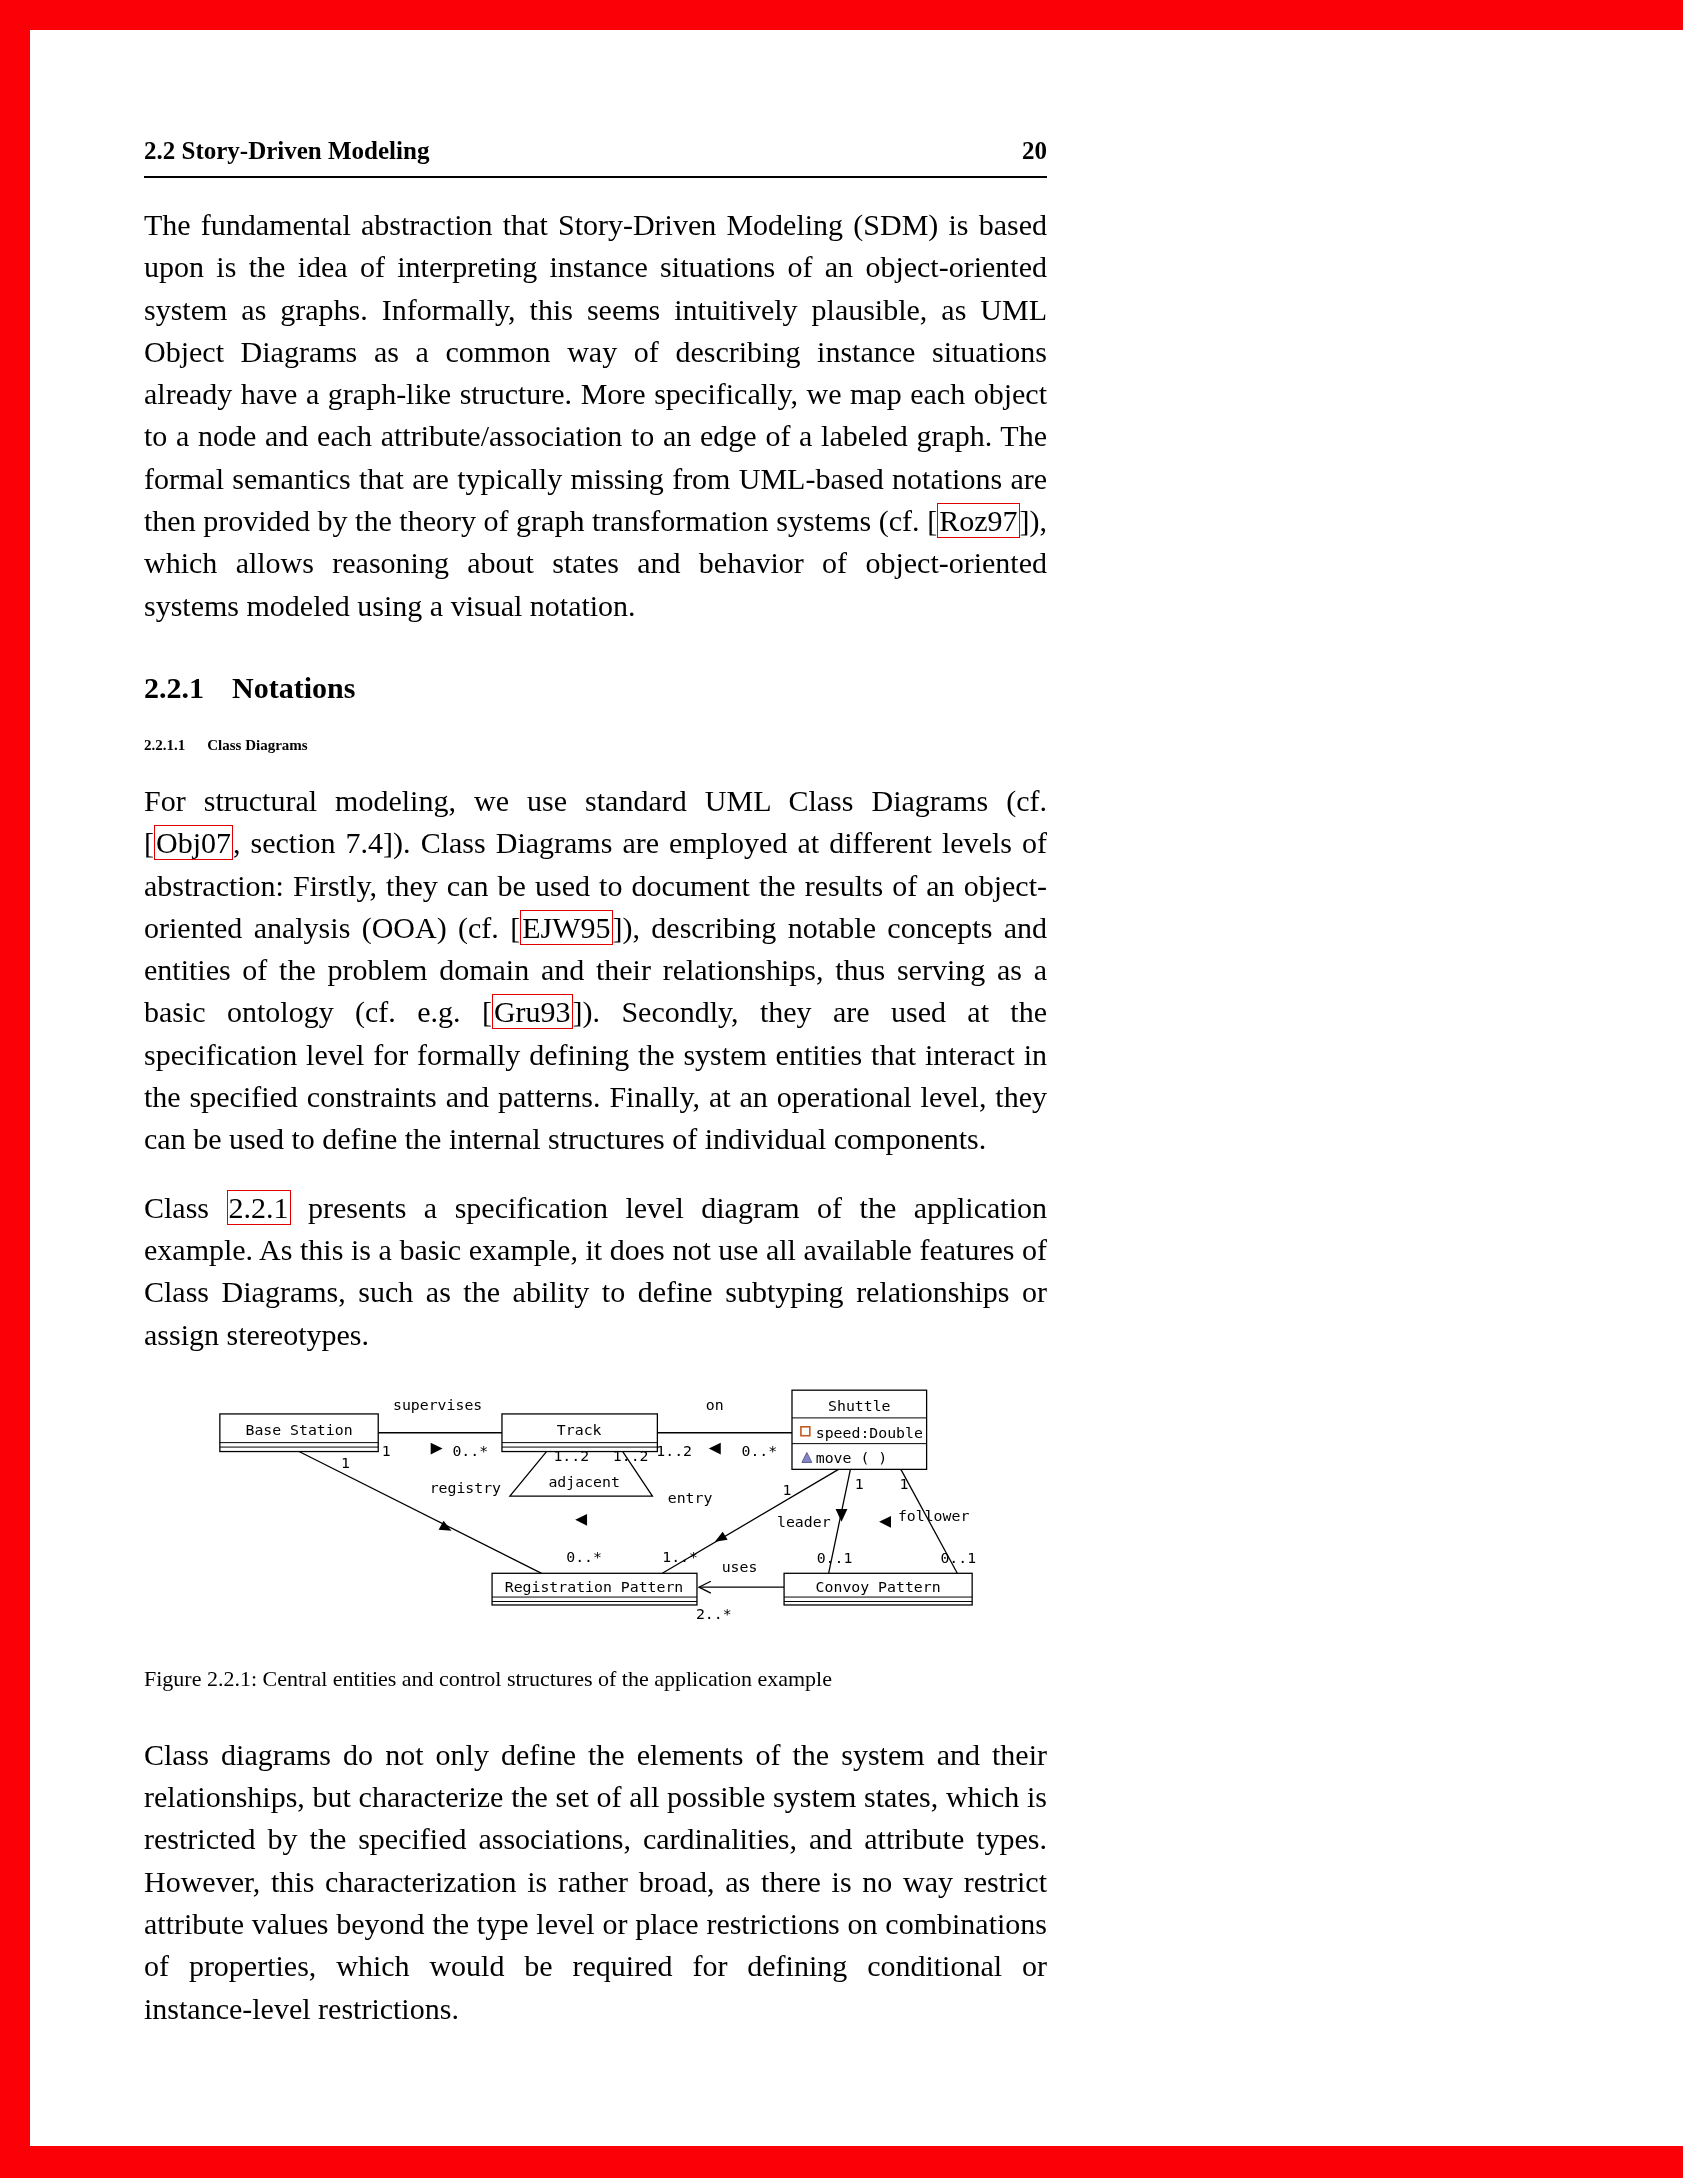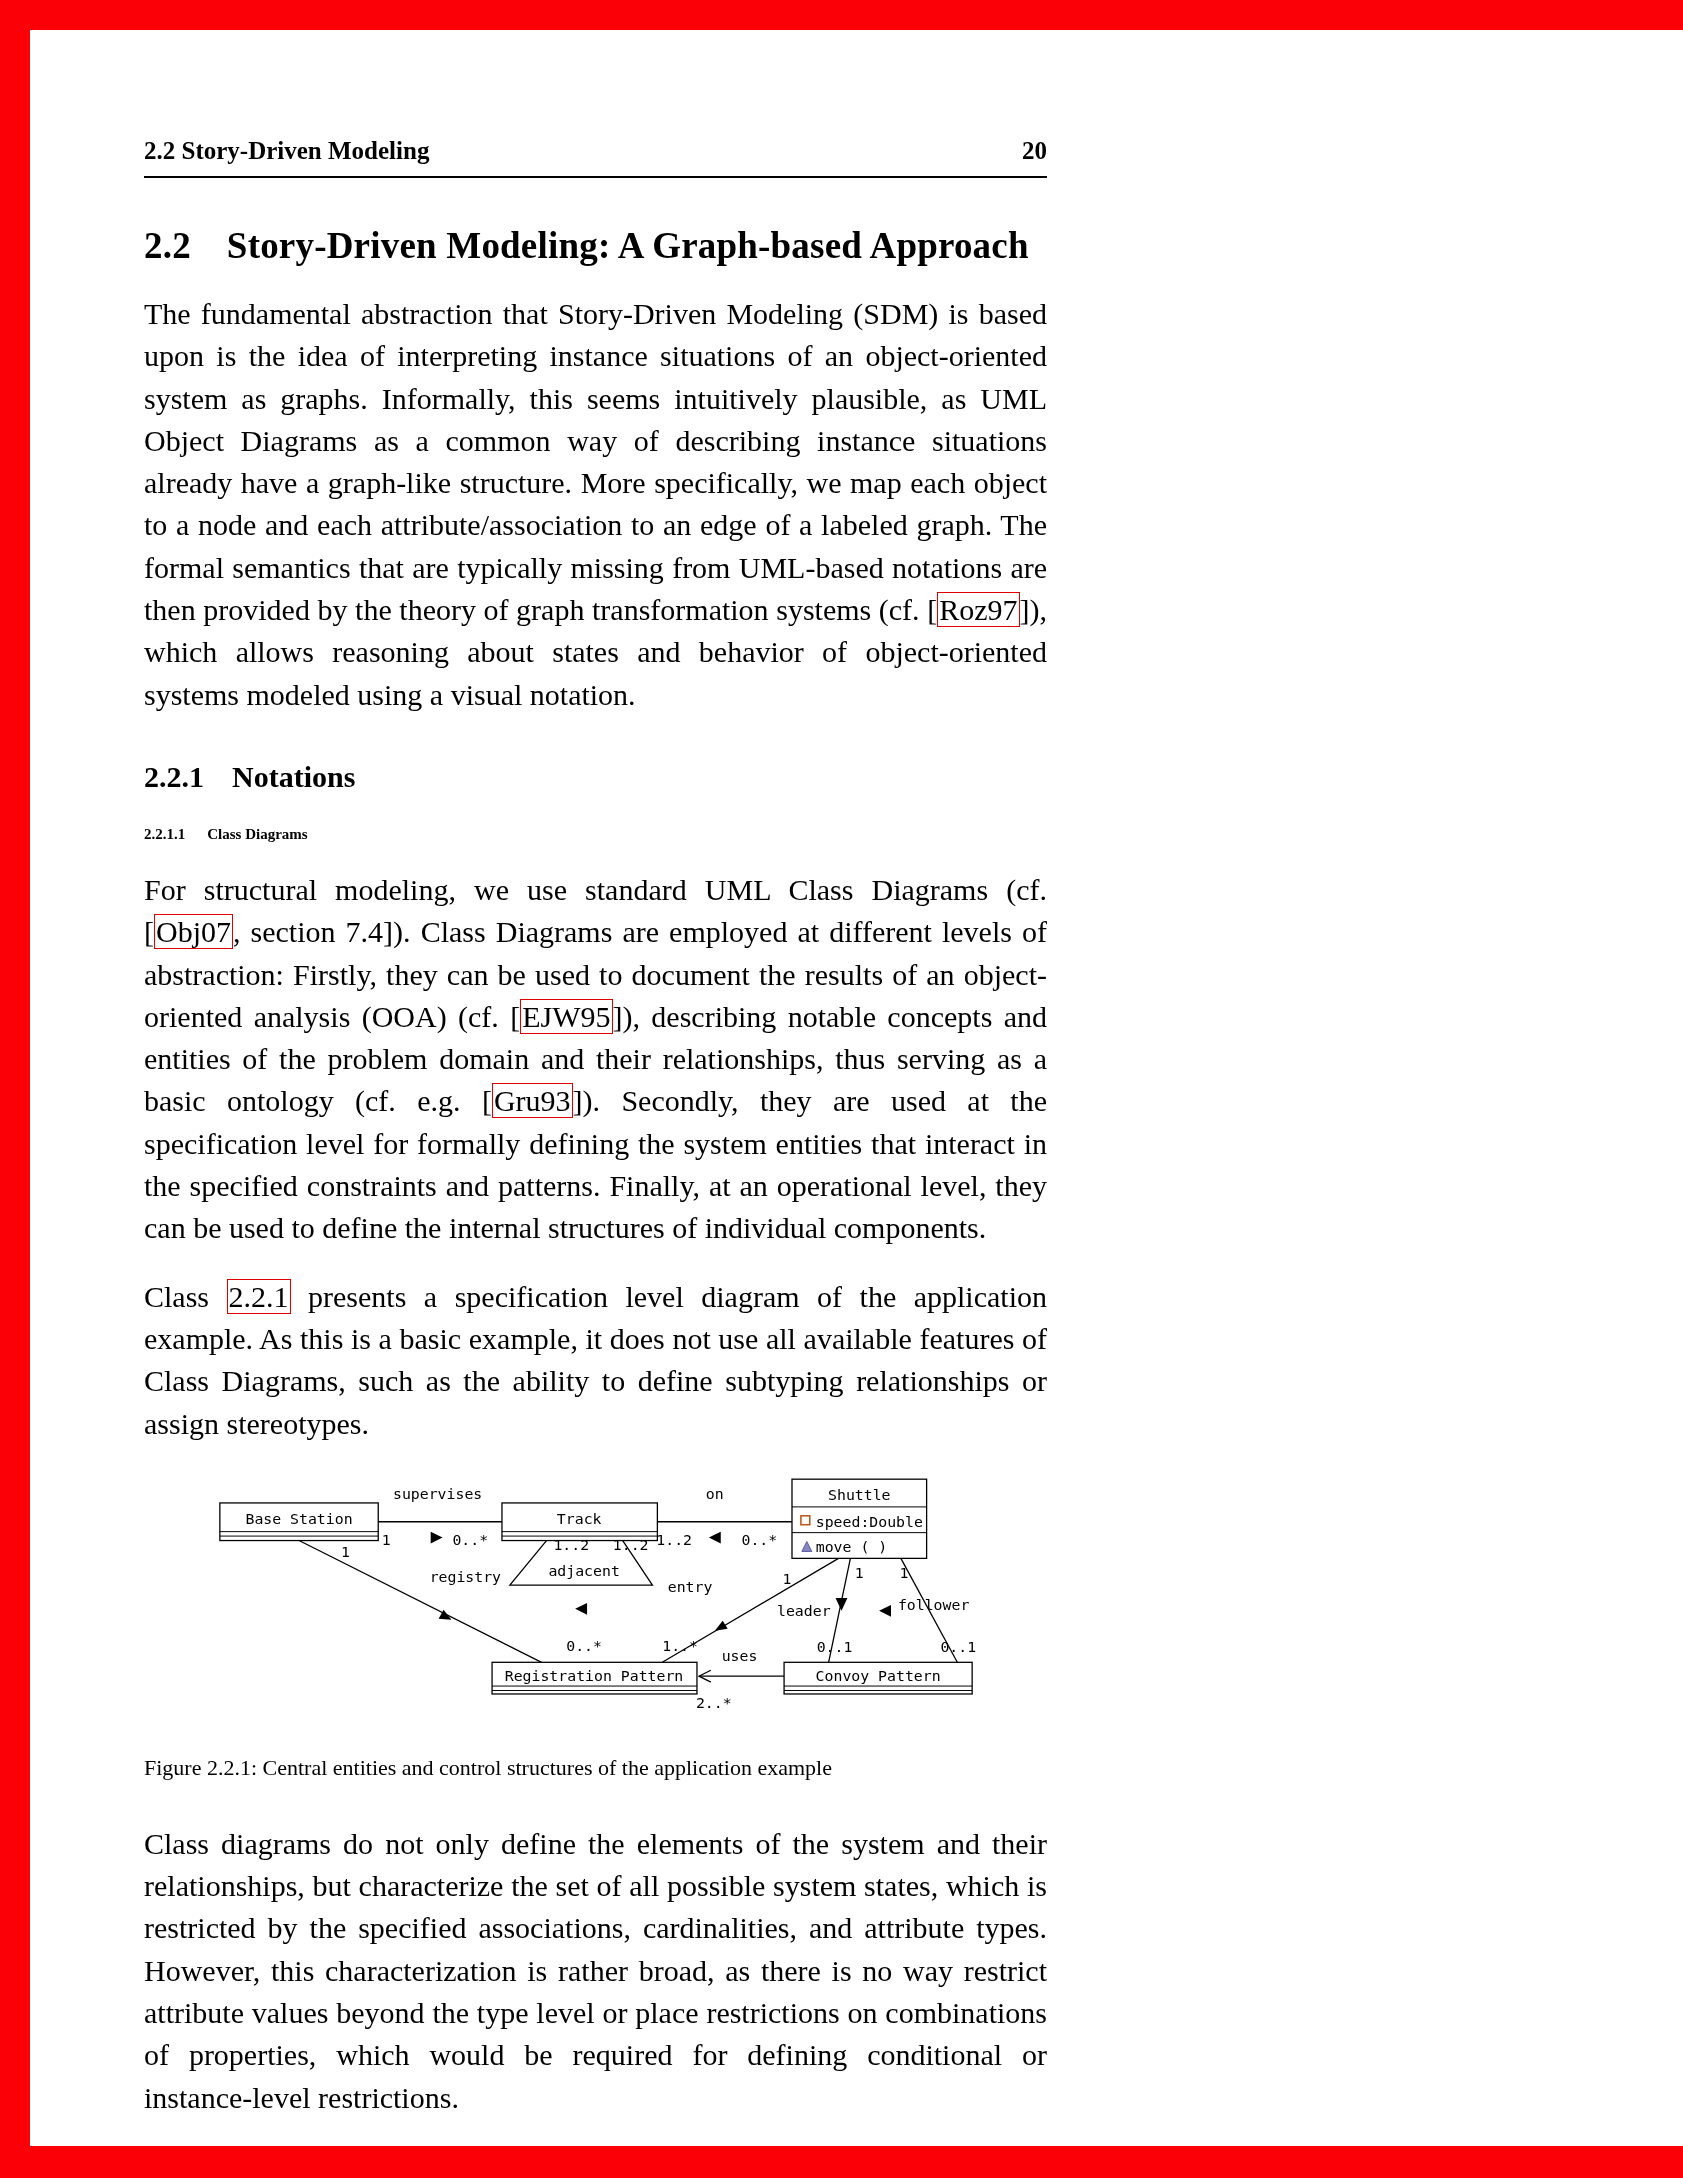--- a/index.html
+++ b/index.html
@@ -61,23 +61,20 @@
   <div class="edge edge-left"></div>
   <div class="edge edge-bottom"></div>
 
   <div class="content">
 
     <div class="running-header">
       <span>2.2 Story-Driven Modeling</span>
       <span>20</span>
     </div>
 
-    <h1 class="chapter-title">
-      <span class="secnum">2.2</span><span>Story-Driven Modeling: A Graph-based Approach</span>
-    </h1>
 
     <p class="body-par">
       <span>The fundamental abstraction that Story-Driven Modeling (SDM) is based upon is the idea of interpreting instance situations of an object-oriented system as graphs. Informally, this seems intuitively plausible, as UML Object Diagrams as a common way of describing instance situations already have a graph-like structure. More specifically, we map each object to a node and each attribute/association to an edge of a labeled graph. The formal semantics that are typically missing from UML-based notations are then provided by the theory of graph transformation systems (cf. [</span><a class="cite-box">Roz97</a><span>]), which allows reasoning about states and behavior of object-oriented systems modeled using a visual notation.</span>
     </p>
 
     <h2 class="sub-title">
       <span class="secnum">2.2.1</span><span>Notations</span>
     </h2>
 
     <h3 class="subsub-title">

